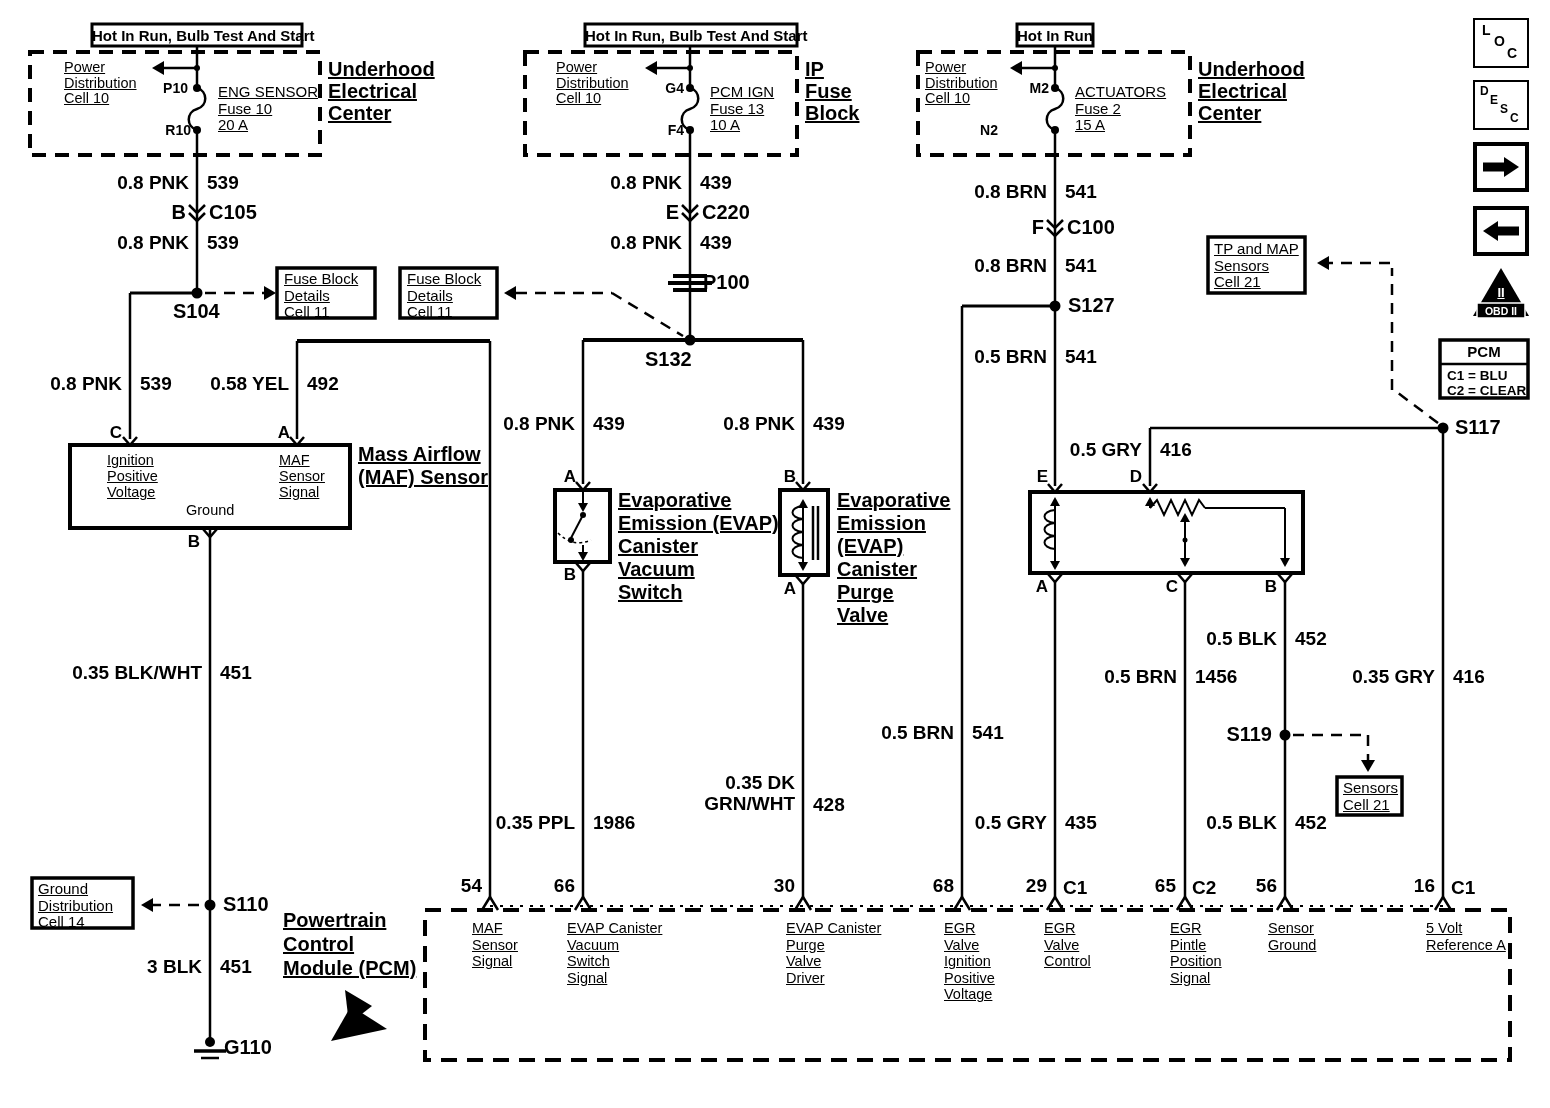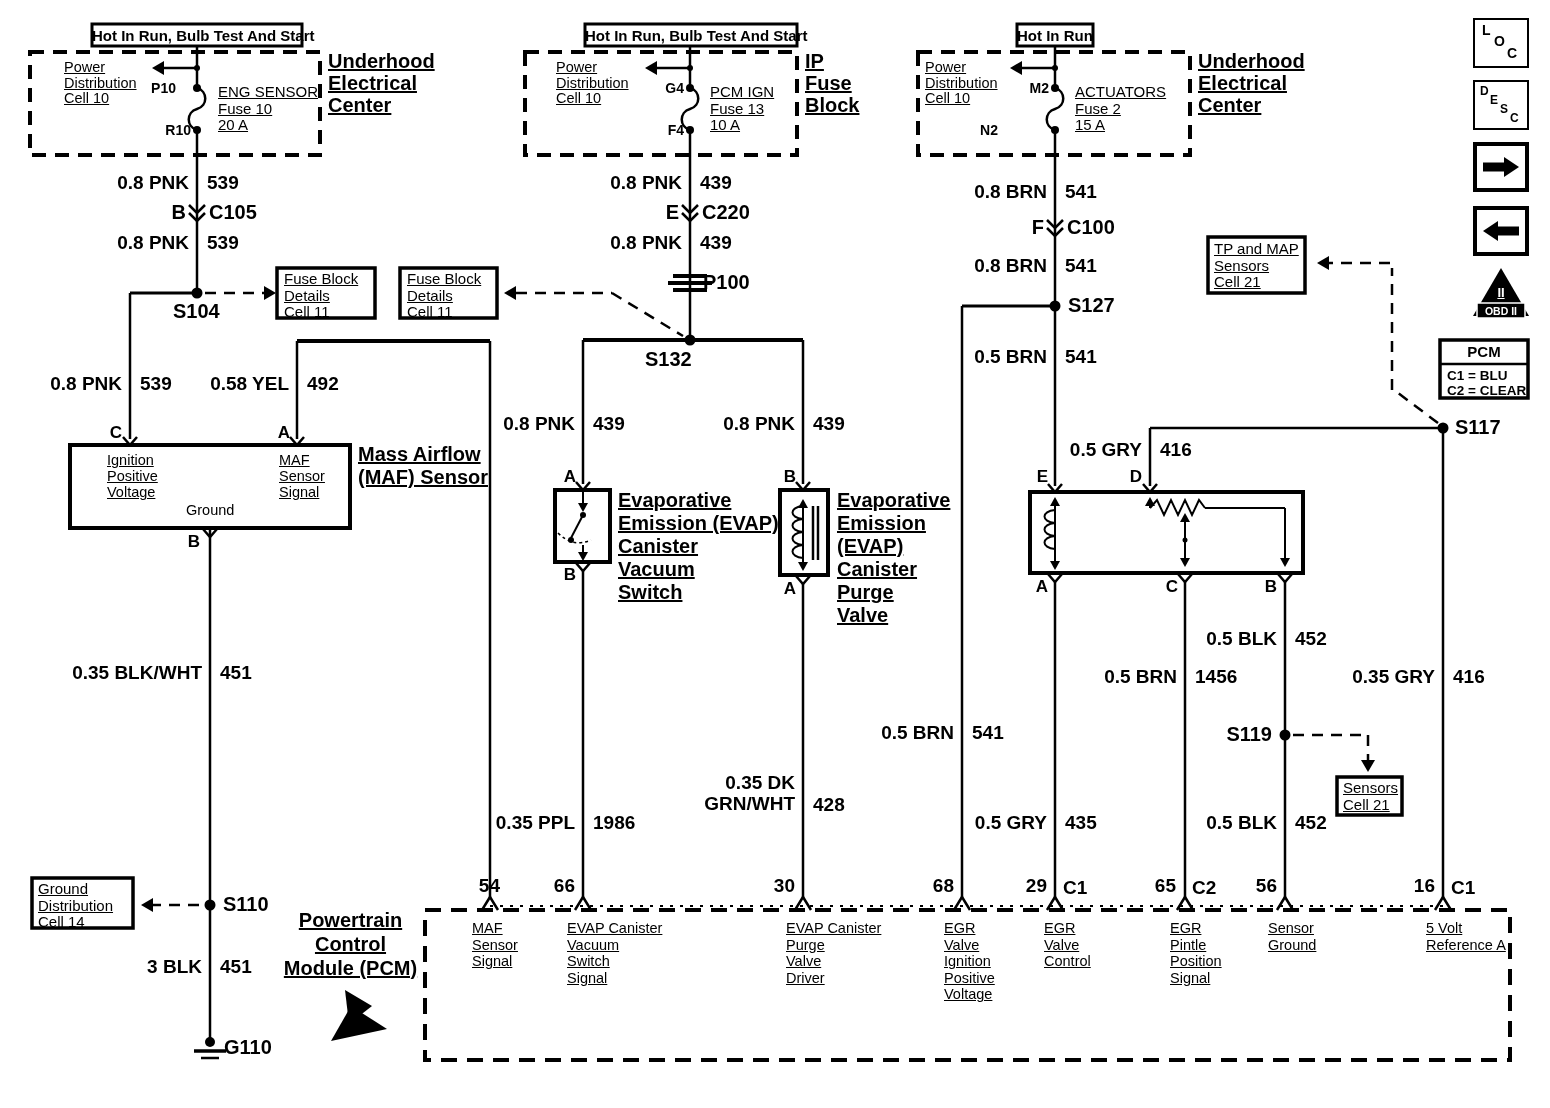--- a/index.html
+++ b/index.html
@@ -3,21 +3,21 @@
 <meta charset="utf-8">
 <style>
   html,body{margin:0;padding:0;background:#fff;}
   #canvas{position:relative;width:1550px;height:1108px;background:#fff;overflow:hidden;
           font-family:"Liberation Sans",sans-serif;color:#000;}
   #wires{position:absolute;left:0;top:0;}
   .t{position:absolute;color:#000;white-space:pre;}
   .pre{white-space:pre-line !important;text-decoration:underline;}
   .ra{transform:translateX(-100%);text-align:right;}
   .banner{font:700 15px "Liberation Sans",sans-serif;text-align:center;}
-  .hdr{font:700 20px "Liberation Sans",sans-serif;line-height:22px;}
+  .hdr{font:700 20px "Liberation Sans",sans-serif;line-height:22px;margin-top:8px;}
   .cell{font:400 14.5px "Liberation Sans",sans-serif;line-height:15.5px;}
   .fusename{font:400 15px "Liberation Sans",sans-serif;line-height:16.5px;}
   .pinsm{font:700 14px "Liberation Sans",sans-serif;}
   .conn{font:700 20px "Liberation Sans",sans-serif;}
   .spl{font:700 20px "Liberation Sans",sans-serif;}
   .pl{font:700 17px "Liberation Sans",sans-serif;}
   .comp{font:700 20px "Liberation Sans",sans-serif;line-height:23px;}
   .inner{font:400 14.5px "Liberation Sans",sans-serif;line-height:16px;}
   .refb{font:400 15px "Liberation Sans",sans-serif;line-height:16.5px;}
   .pinnum{font:700 19px "Liberation Sans",sans-serif;}
@@ -246,21 +246,21 @@
 Cell 10</div>
 <div class="t fusename pre" style="left:218px;top:84px">ENG SENSOR
 Fuse 10
 20 A</div>
 <div class="t fusename pre" style="left:710px;top:84px">PCM IGN
 Fuse 13
 10 A</div>
 <div class="t fusename pre" style="left:1075px;top:84px">ACTUATORS
 Fuse 2
 15 A</div>
-<div class="t pinsm ra" style="left:176px;top:80px">P10</div>
+<div class="t pinsm ra" style="left:188px;top:80px">P10</div>
 <div class="t pinsm ra" style="left:191px;top:122px">R10</div>
 <div class="t pinsm ra" style="left:684px;top:80px">G4</div>
 <div class="t pinsm ra" style="left:684px;top:122px">F4</div>
 <div class="t pinsm ra" style="left:1049px;top:80px">M2</div>
 <div class="t pinsm ra" style="left:998px;top:122px">N2</div>
 
 <div class="t conn ra" style="left:186px;top:201px">B</div>
 <div class="t conn" style="left:209px;top:201px">C105</div>
 <div class="t conn ra" style="left:679px;top:201px">E</div>
 <div class="t conn" style="left:702px;top:201px">C220</div>
@@ -409,28 +409,28 @@
 Cell 11</div>
 <div class="t refb pre" style="left:1214px;top:241px">TP and MAP
 Sensors
 Cell 21</div>
 <div class="t refb pre" style="left:1343px;top:780px">Sensors
 Cell 21</div>
 <div class="t refb pre" style="left:38px;top:881px">Ground
 Distribution
 Cell 14</div>
 
-<div class="t pre" style="left:283px;top:908px;width:135px;text-align:center;font:700 20px 'Liberation Sans',sans-serif;line-height:24px">Powertrain
+<div class="t pre" style="left:283px;top:908px;width:135px;text-align:left;font:700 20px 'Liberation Sans',sans-serif;line-height:24px">Powertrain
 Control
 Module (PCM)</div>
 <div class="t legendtitle" style="left:1440px;top:343px;width:88px">PCM</div>
 <div class="t legendrow" style="left:1447px;top:368px">C1 = BLU</div>
 <div class="t legendrow" style="left:1447px;top:383px">C2 = CLEAR</div>
 
-<div class="t pinnum ra" style="left:500px;top:875px">54</div>
+<div class="t pinnum ra" style="left:482px;top:875px">54</div>
 <div class="t pinnum ra" style="left:575px;top:875px">66</div>
 <div class="t pinnum ra" style="left:795px;top:875px">30</div>
 <div class="t pinnum ra" style="left:954px;top:875px">68</div>
 <div class="t pinnum ra" style="left:1047px;top:875px">29</div>
 <div class="t pinnum ra" style="left:1176px;top:875px">65</div>
 <div class="t pinnum ra" style="left:1277px;top:875px">56</div>
 <div class="t pinnum ra" style="left:1435px;top:875px">16</div>
 <div class="t pinnum" style="left:1063px;top:877px">C1</div>
 <div class="t pinnum" style="left:1192px;top:877px">C2</div>
 <div class="t pinnum" style="left:1451px;top:877px">C1</div>

